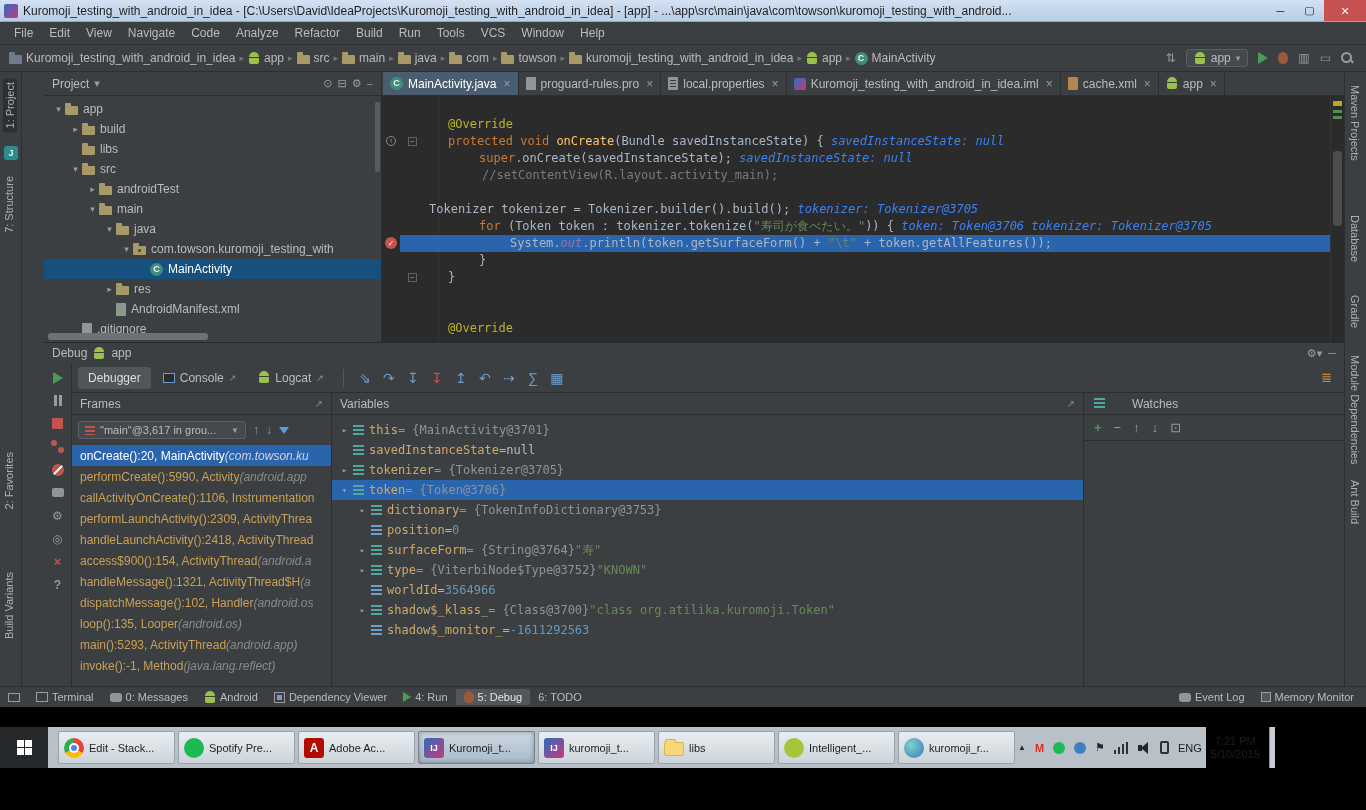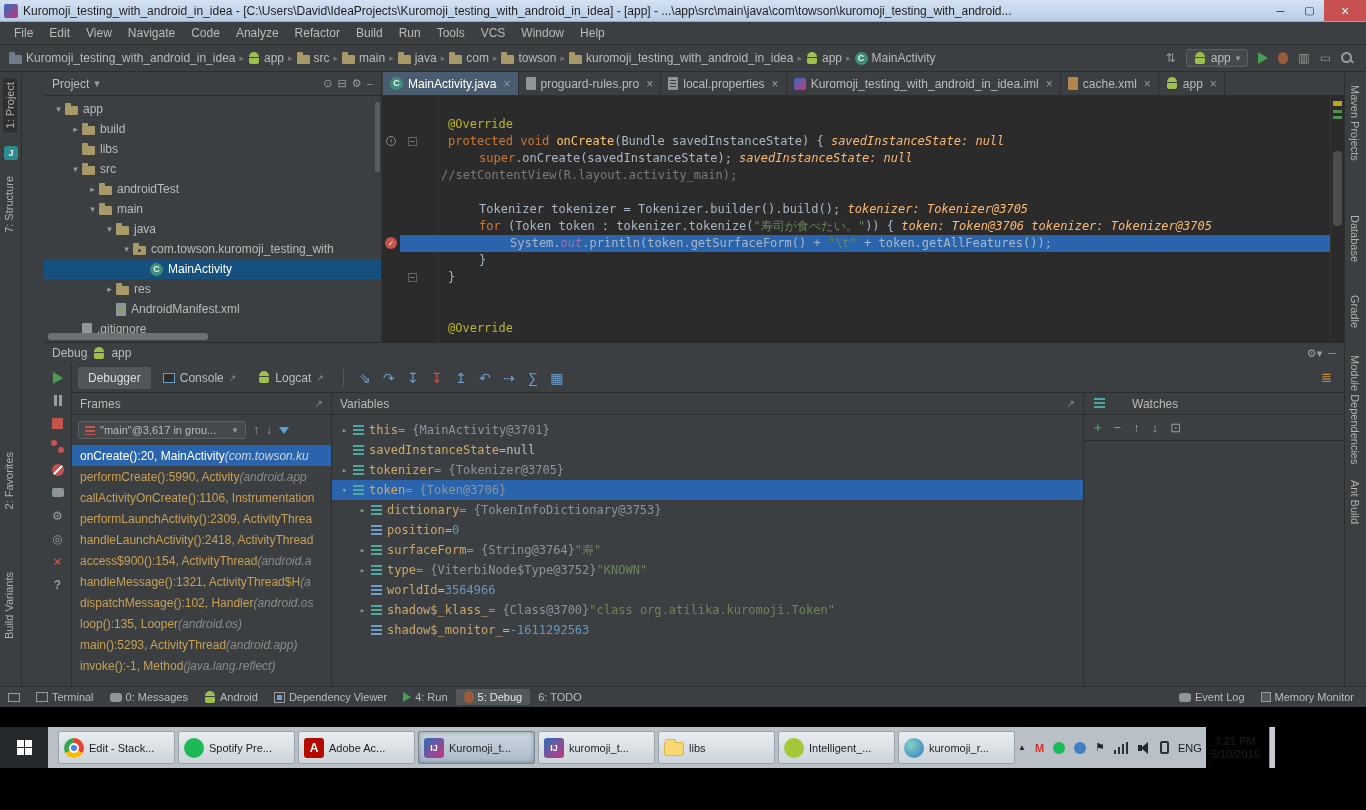--- a/index.html
+++ b/index.html
@@ -64,21 +64,21 @@
   .code-line{position:relative;height:17px;line-height:17px;white-space:nowrap;}
   .code-line.exec{background:linear-gradient(90deg,transparent 0,transparent 18px,#2a64ad 18px,#2a64ad 100%);}
   .line-text{display:inline-block;}
   .seg-ann{color:#bbb529;}
   .seg-kw{color:#cc7832;}
   .seg-method{color:#ffc66b;}
   .seg-plain{color:#a9b7c6;}
   .seg-str{color:#6a8759;}
   .seg-comment{color:#7a7a7a;}
   .seg-field{color:#9876aa;font-style:italic;}
-  .seg-hint{color:#fdba74;font-style:italic;}
+  .seg-hint{color:#3b82f6;font-style:italic;}
   .bp{position:absolute;left:3px;top:2px;width:12px;height:12px;border-radius:50%;background:#c4534e;color:#fff;font-size:9px;line-height:12px;text-align:center;}
   .bp::after{content:'✓';}
   .ovr{position:absolute;left:4px;top:3px;width:10px;height:10px;border-radius:50%;border:1px solid #8a8a8a;color:#8a8a8a;font-size:7px;line-height:8px;text-align:center;}
   .ovr::after{content:'↑';}
   .fold{position:absolute;left:26px;top:4px;width:9px;height:9px;border:1px solid #5f6365;background:#2b2b2b;color:#9b9b9b;font-size:8px;line-height:7px;text-align:center;}
   .editor-scroll{position:absolute;right:0;top:0;bottom:0;width:14px;border-left:1px solid #353535;background:#2b2b2b;}
   .es-thumb{position:absolute;top:55px;right:2px;width:9px;height:75px;background:#585a5c;border-radius:4px;opacity:.75;}
   .es-mark-y{position:absolute;top:5px;right:2px;width:9px;height:5px;background:#bba71c;}
   .es-mark-g1{position:absolute;top:14px;right:2px;width:9px;height:3px;background:#4f8f4f;}
   .es-mark-g2{position:absolute;top:20px;right:2px;width:9px;height:3px;background:#4f8f4f;}
@@ -454,23 +454,23 @@
                 <span class="ic ic-android"></span>
                 <span>app</span>
                 <span class="tab-close">×</span>
               </div>
             </div>
           <div class="editor">
             <div class="code">
                 <div class="code-line"><span class="line-text" style="padding-left: 66px;"><span class="seg-ann">@Override</span></span></div>
                 <div class="code-line"><span class="ovr"></span><span class="fold">−</span><span class="line-text" style="padding-left: 66px;"><span class="seg-kw">protected void </span><span class="seg-method">onCreate</span><span class="seg-plain">(Bundle savedInstanceState) {  </span><span class="seg-hint">savedInstanceState: null</span></span></div>
                 <div class="code-line"><span class="line-text" style="padding-left: 97px;"><span class="seg-kw">super</span><span class="seg-plain">.onCreate(savedInstanceState);  </span><span class="seg-hint">savedInstanceState: null</span></span></div>
-                <div class="code-line"><span class="line-text" style="padding-left: 59px;"><span class="seg-comment">//setContentView(R.layout.activity_main);</span></span></div>
+                <div class="code-line"><span class="line-text" style="padding-left: 100px;"><span class="seg-comment">//setContentView(R.layout.activity_main);</span></span></div>
                 <div class="code-line"><span class="line-text" style="padding-left: 66px;"></span></div>
-                <div class="code-line"><span class="line-text" style="padding-left: 97px; text-align: center;"><span class="seg-plain">Tokenizer tokenizer = Tokenizer.builder().build();  </span><span class="seg-hint">tokenizer: Tokenizer@3705</span></span></div>
+                <div class="code-line"><span class="line-text" style="padding-left: 47px; text-align: center;"><span class="seg-plain">Tokenizer tokenizer = Tokenizer.builder().build();  </span><span class="seg-hint">tokenizer: Tokenizer@3705</span></span></div>
                 <div class="code-line"><span class="line-text" style="padding-left: 97px;"><span class="seg-kw">for</span><span class="seg-plain"> (Token token : tokenizer.tokenize(</span><span class="seg-str">"寿司が食べたい。"</span><span class="seg-plain">)) {  </span><span class="seg-hint">token: Token@3706  tokenizer: Tokenizer@3705</span></span></div>
                 <div class="code-line exec"><span class="bp"></span><span class="line-text" style="padding-left: 128px;"><span class="seg-plain">System.</span><span class="seg-field">out</span><span class="seg-plain">.println(token.getSurfaceForm() + </span><span class="seg-str">"\t"</span><span class="seg-plain"> + token.getAllFeatures());</span></span></div>
                 <div class="code-line"><span class="line-text" style="padding-left: 97px;"><span class="seg-plain">}</span></span></div>
                 <div class="code-line"><span class="fold">−</span><span class="line-text" style="padding-left: 66px;"><span class="seg-plain">}</span></span></div>
                 <div class="code-line"><span class="line-text" style="padding-left: 66px;"></span></div>
                 <div class="code-line"><span class="line-text" style="padding-left: 66px;"></span></div>
                 <div class="code-line"><span class="line-text" style="padding-left: 66px;"><span class="seg-ann">@Override</span></span></div>
               </div>
             <div class="editor-scroll">
               <div class="es-thumb"></div>

